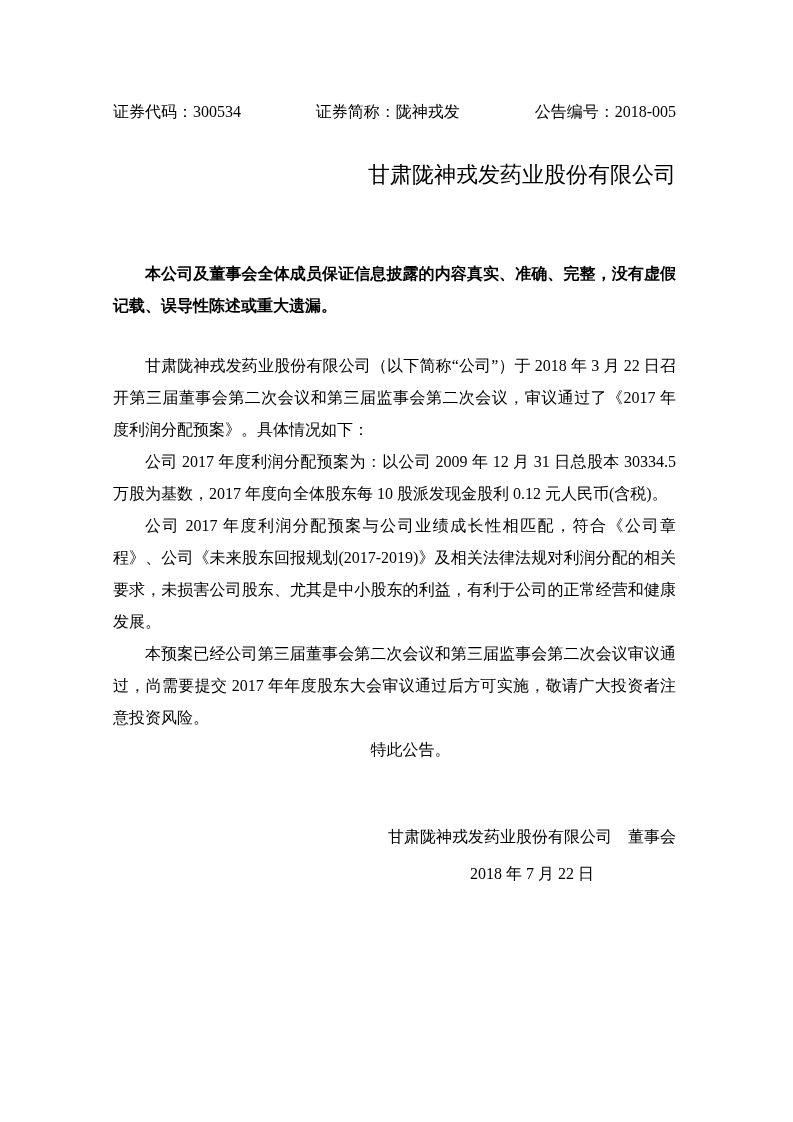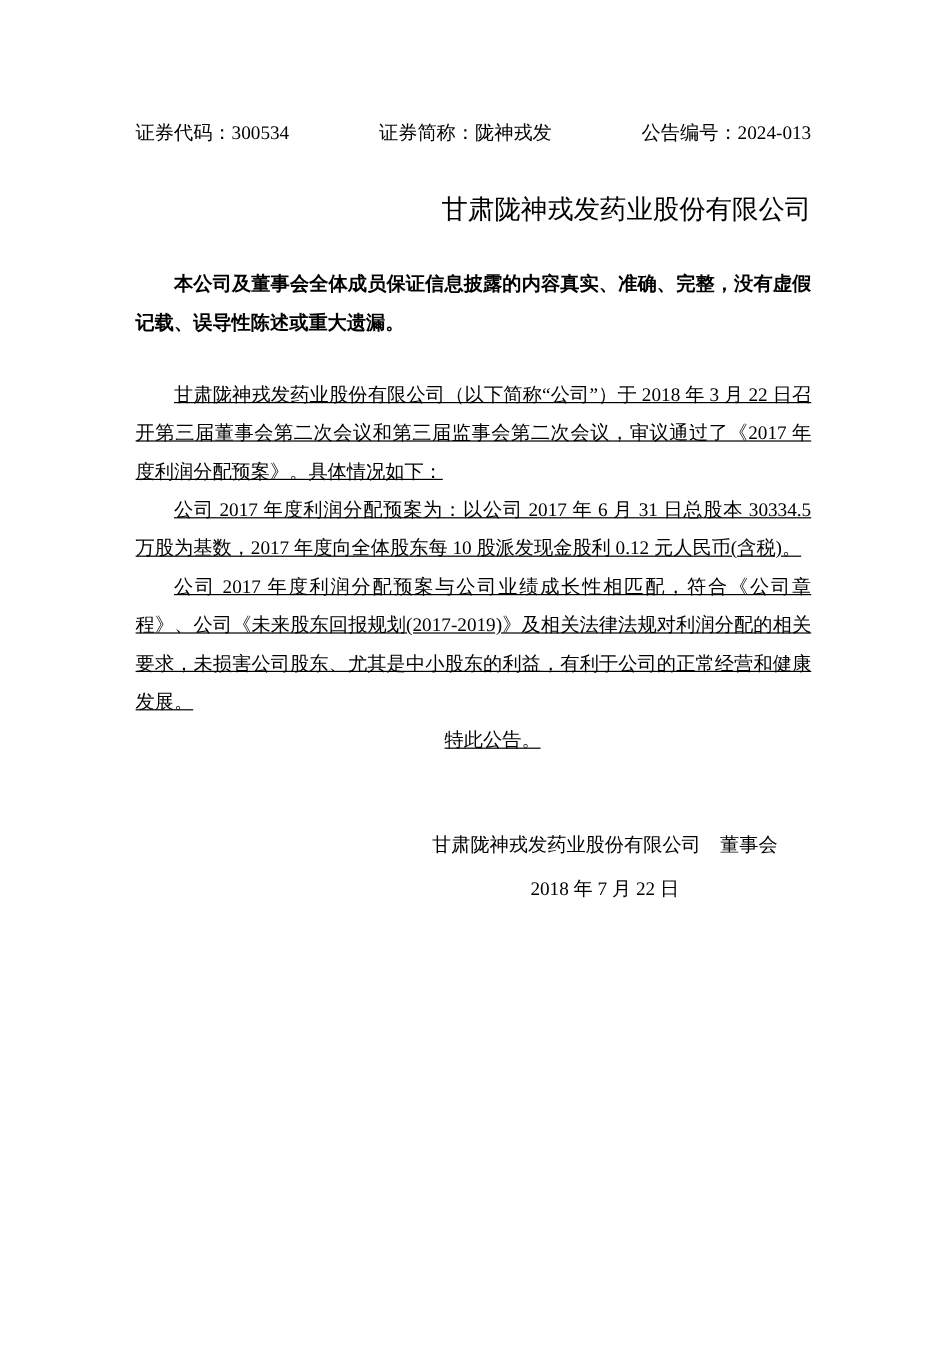--- a/index.html
+++ b/index.html
@@ -34,73 +34,72 @@
     line-height: 30px;
   }
   .doc-subtitle {
     margin-top: 14px;
     text-align: center;
     font-size: 23px;
     font-weight: 700;
     line-height: 30px;
   }
   .disclaimer {
-    margin-top: 32px;
+    margin-top: 68px;
     font-size: 16px;
     font-weight: 700;
     line-height: 32px;
     text-indent: 32px;
     text-align: justify;
     text-justify: inter-ideograph;
   }
   .body-text {
     margin-top: 28px;
   }
   .body-text p {
     margin: 0;
     font-size: 16px;
     line-height: 32px;
     text-indent: 32px;
     text-align: justify;
     text-justify: inter-ideograph;
-    text-decoration: underline;
   }
   .body-text p.no-justify {
     text-align: center;
   }
   .signature {
     margin-top: 52px;
     margin-left: auto;
-    margin-right: 28px;
     width: fit-content;
     text-align: center;
     font-size: 16px;
     line-height: 37px;
     white-space: nowrap;
   }
 </style>
 </head>
 <body>
 
 <div class="page">
 
   <div class="doc-header">
     <span><span>证券代码：</span><span>300534</span></span>
     <span><span>证券简称：</span><span>陇神戎发</span></span>
-    <span><span>公告编号：</span><span>2024-013</span></span>
+    <span><span>公告编号：</span><span>2018-005</span></span>
   </div>
 
   <div class="doc-title">甘肃陇神戎发药业股份有限公司</div>
 
   <div class="disclaimer">本公司及董事会全体成员保证信息披露的内容真实、准确、完整，没有虚假记载、误导性陈述或重大遗漏。</div>
 
   <div class="body-text">
     <p>甘肃陇神戎发药业股份有限公司（以下简称“公司”）于 2018 年 3 月 22 日召开第三届董事会第二次会议和第三届监事会第二次会议，审议通过了《2017 年度利润分配预案》。具体情况如下：</p>
-    <p>公司 2017 年度利润分配预案为：以公司 2017 年 6 月 31 日总股本 30334.5 万股为基数，2017 年度向全体股东每 10 股派发现金股利 0.12 元人民币(含税)。</p>
+    <p>公司 2017 年度利润分配预案为：以公司 2009 年 12 月 31 日总股本 30334.5 万股为基数，2017 年度向全体股东每 10 股派发现金股利 0.12 元人民币(含税)。</p>
     <p>公司 2017 年度利润分配预案与公司业绩成长性相匹配，符合《公司章程》、公司《未来股东回报规划(2017-2019)》及相关法律法规对利润分配的相关要求，未损害公司股东、尤其是中小股东的利益，有利于公司的正常经营和健康发展。</p>
+    <p>本预案已经公司第三届董事会第二次会议和第三届监事会第二次会议审议通过，尚需要提交 2017 年年度股东大会审议通过后方可实施，敬请广大投资者注意投资风险。</p>
     <p class="no-justify">特此公告。</p>
   </div>
 
   <div class="signature">
     <div>甘肃陇神戎发药业股份有限公司　董事会</div>
     <div>2018 年 7 月 22 日</div>
   </div>
 
 </div>
 

